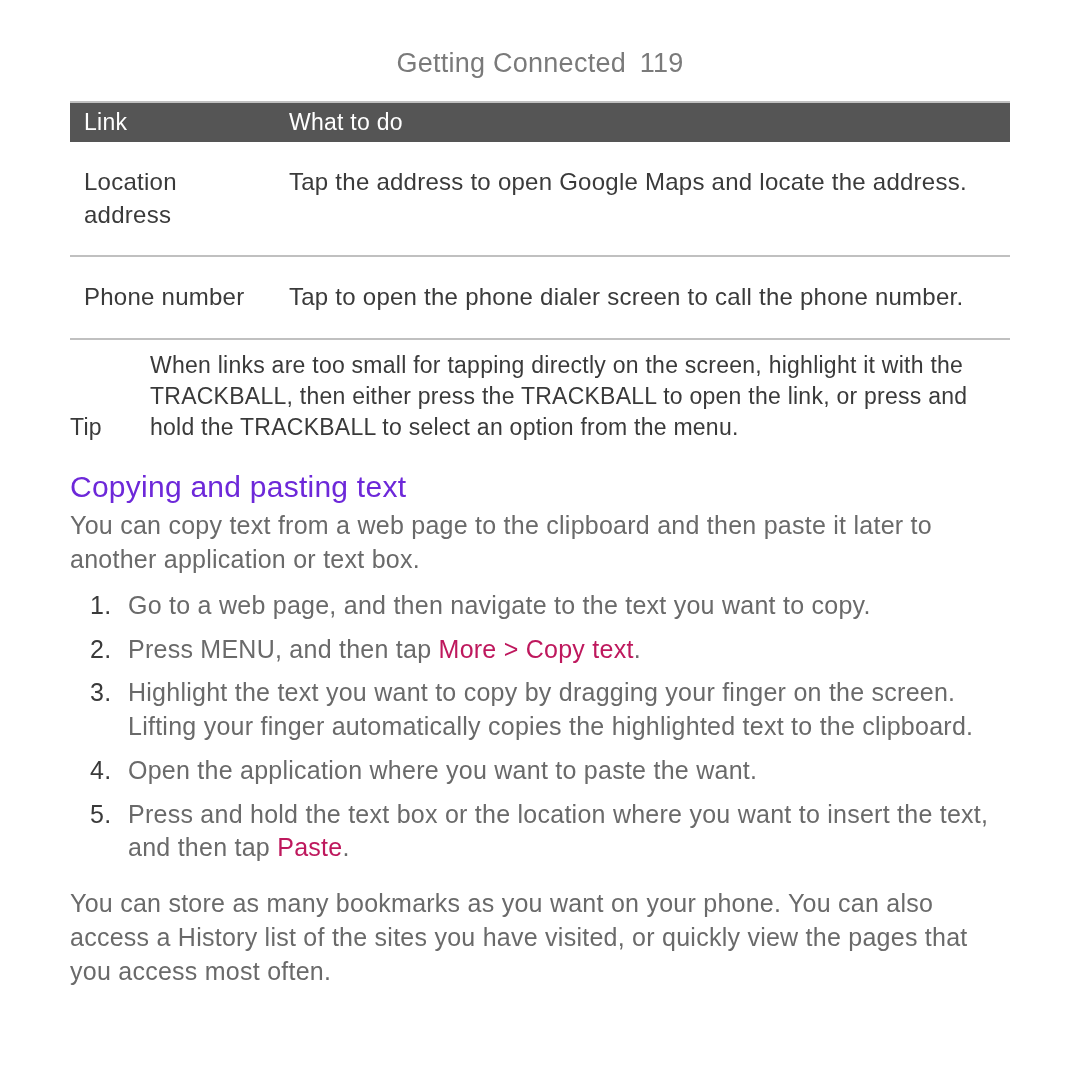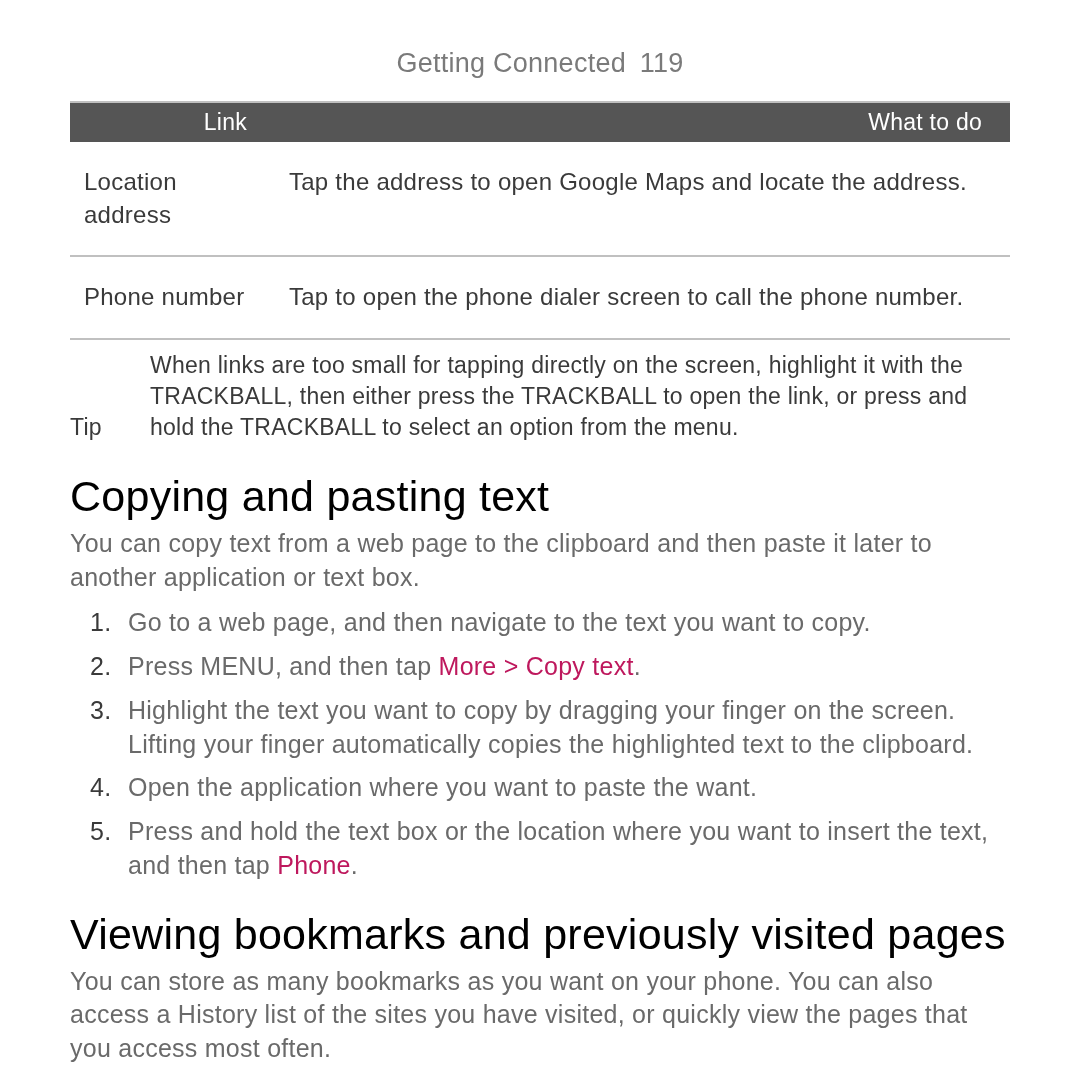--- a/index.html
+++ b/index.html
@@ -31,24 +31,24 @@
     table.link-table {
       width: 100%;
       border-collapse: collapse;
       border-top: 2px solid #c0c0c0;
       border-bottom: 2px solid #c0c0c0;
       margin-bottom: 10px;
     }
     table.link-table th {
       background: #555555;
       color: #ffffff;
-      text-align: right;
+      text-align: left;
       font-weight: 400;
       font-size: 23px;
-      padding: 4px 28px;
+      padding: 4px 14px;
     }
     table.link-table td {
       color: #3a3a3a;
       padding: 24px 14px;
       vertical-align: top;
       font-size: 24px;
     }
     table.link-table tbody tr {
       border-bottom: 2px solid #c0c0c0;
     }
@@ -68,23 +68,23 @@
     }
     .tip-label {
       width: 80px;
       flex-shrink: 0;
     }
     .tip-body {
       flex: 1;
       padding-right: 4px;
     }
     h2.section-title {
-      color: #000000;
+      color: #6d28d9;
       font-weight: 400;
-      font-size: 43px;
+      font-size: 30px;
       margin-bottom: 2px;
     }
     p.section-intro {
       color: #6a6a6a;
       margin-bottom: 12px;
     }
     ol.steps {
       list-style: none;
       padding-left: 48px;
       counter-reset: step;
@@ -143,20 +143,19 @@
 </div>
 
 <div class="section-block">
   <h2 class="section-title">Copying and pasting text</h2>
   <p class="section-intro">You can copy text from a web page to the clipboard and then paste it later to another application or text box.</p>
   <ol class="steps">
     <li><span>Go to a web page, and then navigate to the text you want to copy.</span></li>
     <li><span>Press MENU, and then tap </span><span class="dark-text">More &gt; Copy text</span><span>.</span></li>
     <li><span>Highlight the text you want to copy by dragging your finger on the screen. Lifting your finger automatically copies the highlighted text to the clipboard.</span></li>
     <li><span>Open the application where you want to paste the want.</span></li>
-    <li><span>Press and hold the text box or the location where you want to insert the text, and then tap </span><span class="dark-text">Phone</span><span>.</span></li>
+    <li><span>Press and hold the text box or the location where you want to insert the text, and then tap </span><span class="dark-text">Paste</span><span>.</span></li>
   </ol>
 </div>
 
 <div class="section-block">
-  <h2 class="section-title">Viewing bookmarks and previously visited pages</h2>
   <p class="section-intro">You can store as many bookmarks as you want on your phone. You can also access a History list of the sites you have visited, or quickly view the pages that you access most often.</p>
 </div>
 
 </body></html>

